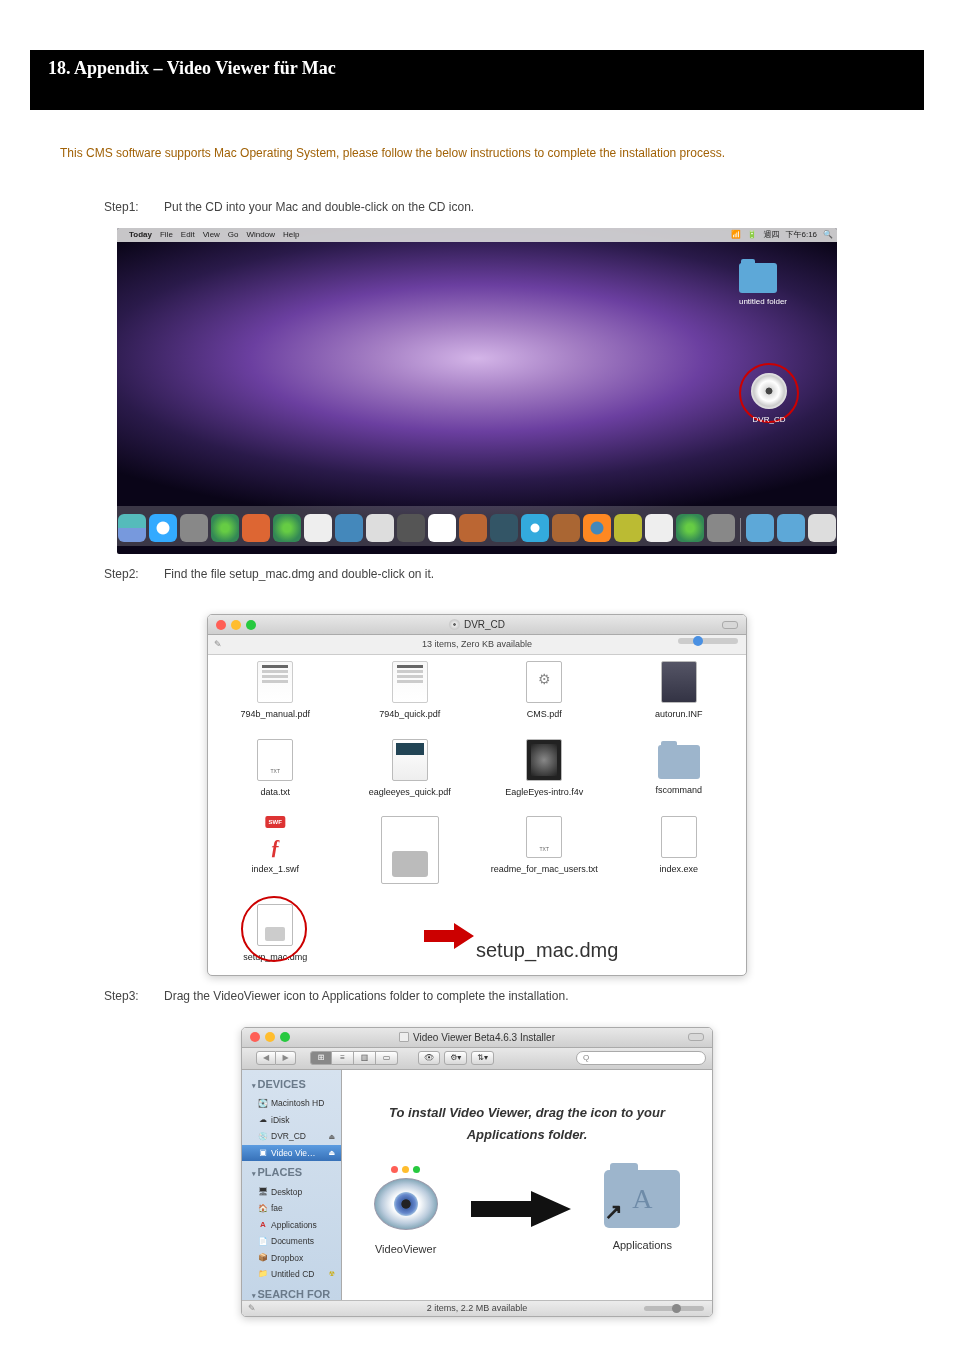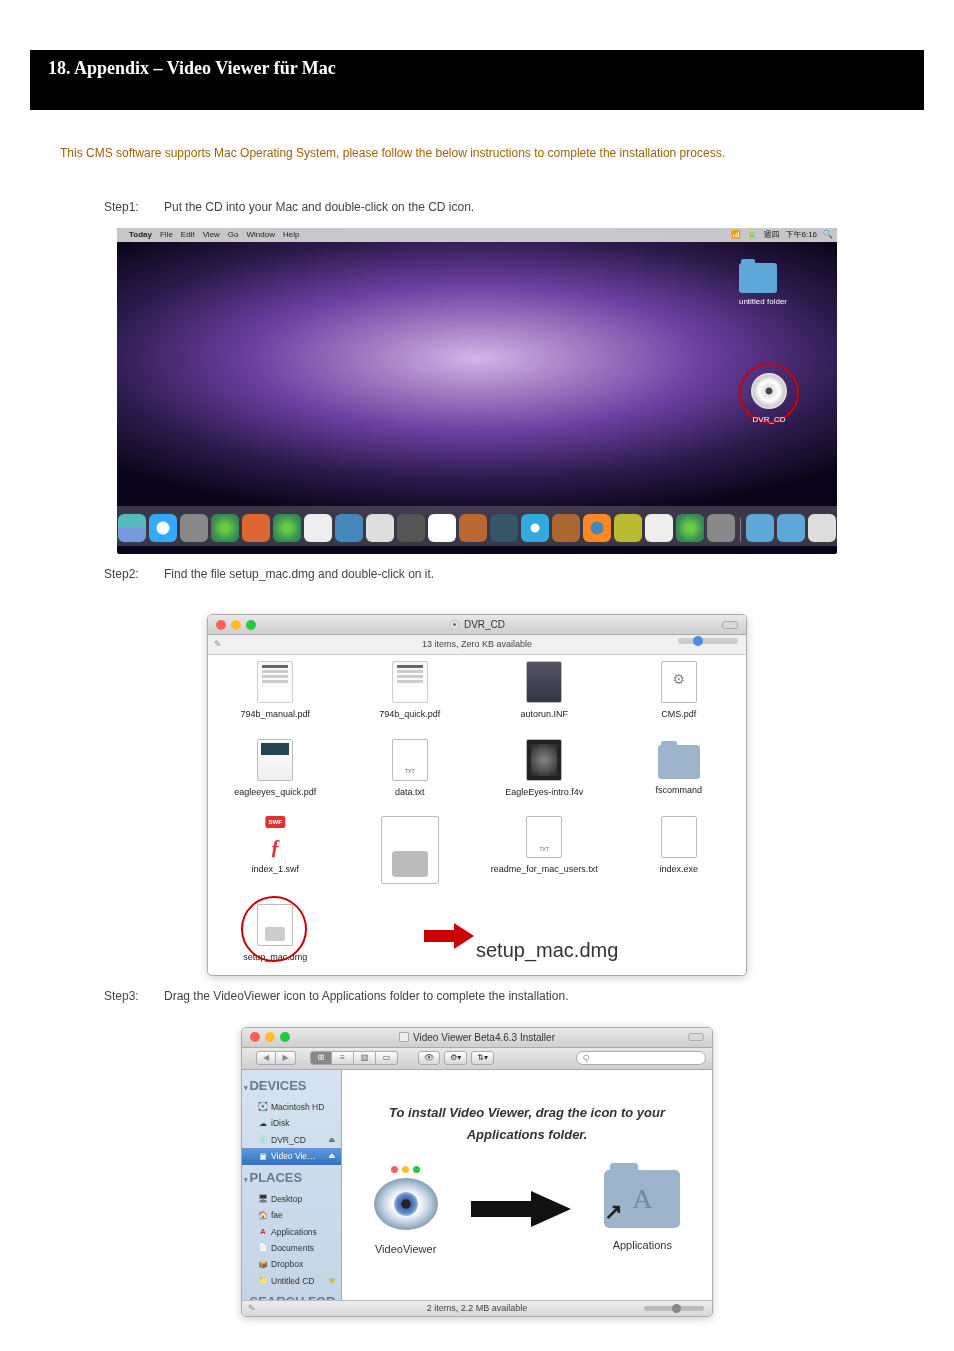--- a/index.html
+++ b/index.html
@@ -121,21 +121,21 @@
   .view-btns { display: flex; gap: 0; margin-left: 6px; }
   .vbtn { width: 22px; height: 14px; background: linear-gradient(#fff,#d8d8d8); border: 1px solid #aaa; border-left: none; font-size: 8px; display: flex; align-items: center; justify-content: center; color: #555; }
   .vbtn:first-child { border-left: 1px solid #aaa; border-radius: 3px 0 0 3px; }
   .vbtn:last-child { border-radius: 0 3px 3px 0; }
   .vbtn.active { background: #888; color: #fff; }
   .action-btns { display: flex; gap: 4px; margin-left: 12px; }
   .abtn { height: 14px; padding: 0 5px; background: linear-gradient(#fff,#d8d8d8); border: 1px solid #aaa; border-radius: 3px; font-size: 8px; display: flex; align-items: center; color: #333; }
   .search-box { flex: 1; max-width: 130px; margin-left: auto; height: 14px; border-radius: 7px; border: 1px solid #aaa; background: #fff; font-size: 8px; padding: 0 6px; display: flex; align-items: center; color: #888; }
   .installer-body { display: flex; height: 230px; }
   .sidebar { width: 100px; background: linear-gradient(#d6e2ef, #c3d5e7); border-right: 1px solid #aaa; font-size: 8.5px; padding: 3px 0; overflow: hidden; }
-  .sb-heading { color: #6a7a8a; font-size: 13px; padding: 2px 2px; text-transform: uppercase; font-weight: bold; }
+  .sb-heading { color: #6a7a8a; font-size: 11px; padding: 2px 10px; text-transform: uppercase; font-weight: bold; }
   .sb-heading::before { content: "▾ "; font-size: 7px; }
   .sb-item { padding: 1px 6px 1px 16px; color: #333; display: flex; align-items: center; gap: 3px; white-space: nowrap; overflow: hidden; }
   .sb-item.selected { background: linear-gradient(#5c9ce0, #3771b8); color: #fff; }
   .sb-icon { width: 10px; height: 10px; display: inline-flex; align-items: center; justify-content: center; font-size: 8px; }
   .sb-eject { margin-left: auto; font-size: 7px; color: #666; }
   .sb-item.selected .sb-eject { color: #fff; }
   .installer-main { flex: 1; position: relative; display: flex; flex-direction: column; }
   .installer-instruction { text-align: center; font-style: italic; font-weight: bold; color: #333; font-size: 13px; margin: 32px 10px 10px; }
   .drag-row { display: flex; align-items: center; justify-content: space-around; padding: 10px 20px 0; gap: 10px; }
   .vv-icon { text-align: center; font-size: 11px; }
@@ -257,25 +257,25 @@
       </div>
       <div class="finder-toggle"></div>
     </div>
     <div class="finder-subtitle">
       <span>13 items, Zero KB available</span>
       <div class="finder-slider"></div>
     </div>
     <div class="finder-body">
       <div class="file-item"><div class="file-icon pdf-page"></div><span>794b_manual.pdf</span></div>
       <div class="file-item"><div class="file-icon pdf-page"></div><span>794b_quick.pdf</span></div>
+      <div class="file-item"><div class="file-icon cms"></div><span>CMS.pdf</span></div>
       <div class="file-item"><div class="file-icon inf"></div><span>autorun.INF</span></div>
-      <div class="file-item"><div class="file-icon cms"></div><span>CMS.pdf</span></div>
       <div class="finder-file-row-break"></div>
+      <div class="file-item"><div class="file-icon txt"></div><span>data.txt</span></div>
       <div class="file-item"><div class="file-icon quick"></div><span>eagleeyes_quick.pdf</span></div>
-      <div class="file-item"><div class="file-icon txt"></div><span>data.txt</span></div>
       <div class="file-item"><div class="file-icon f4v"></div><span>EagleEyes-intro.f4v</span></div>
       <div class="file-item"><div class="file-icon folder-ic"></div><span>fscommand</span></div>
       <div class="finder-file-row-break"></div>
       <div class="file-item"><div class="file-icon swf"></div><span>index_1.swf</span></div>
       <div class="file-item">
             <div class="file-icon dmg-big"></div>
           </div>
       <div class="file-item"><div class="file-icon txt"></div><span>readme_for_mac_users.txt</span></div>
       <div class="file-item"><div class="file-icon exe"></div><span>index.exe</span></div>
       <div class="finder-file-row-break"></div>

